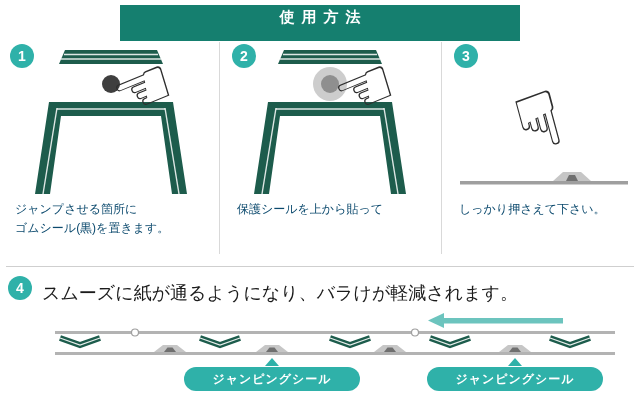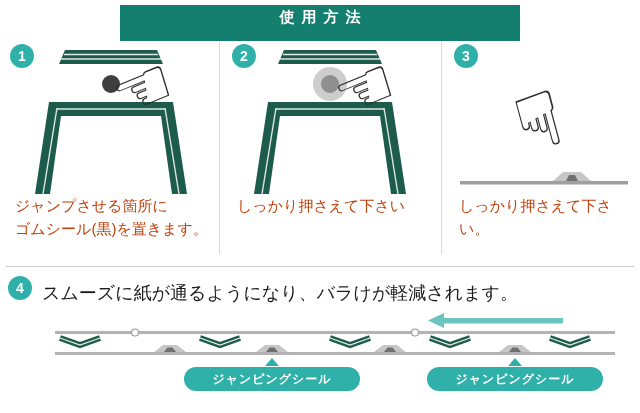--- a/index.html
+++ b/index.html
@@ -20,21 +20,21 @@
             background:#2fb1a9;color:#fff;font-size:14px;font-weight:bold;
             text-align:center;line-height:24px;z-index:2}
 
   .illust{position:relative;width:100%;height:160px;padding-top:8px;text-align:center}
   .illust svg{display:inline-block}
 
   .hand{position:absolute;color:#2e2e2e;line-height:1;user-select:none;z-index:3}
   .hand-left{font-size:68px;transform:rotate(-22deg);left:104px;top:16px}
   .hand-down{font-size:76px;transform:rotate(-15deg);left:64px;top:46px}
 
-  .caption{position:absolute;left:7px;top:156px;font-size:15px;line-height:1.55;color:#c2410c}
+  .caption{position:absolute;left:7px;top:162px;font-size:12px;line-height:1.55;color:#0c4a6e}
 
   .vdiv{position:absolute;top:42px;width:1px;height:212px;background:#d9d9d9}
   .vdiv-1{left:219px}
   .vdiv-2{left:441px}
   .hdiv{position:absolute;left:6px;top:266px;width:628px;height:1px;background:#cfcfcf}
 
   .step4-row{position:absolute;left:8px;top:276px;width:624px;height:26px}
   .step4-row .step-num{left:0;top:0}
   .step4-caption{position:absolute;left:34px;top:5px;font-size:18px;color:#1b1b1b}
 
@@ -90,21 +90,21 @@
         <circle cx="80" cy="38" r="17" fill="#cdcdcd"></circle>
         <circle cx="80" cy="38" r="9" fill="#8f8f8f"></circle>
         <path d="M18,56 L142,56 L156,148 L141,148 L130,70 L30,70 L19,148 L4,148 Z" fill="#1d5c4c"></path>
         <line x1="26" y1="63" x2="134" y2="63" stroke="#fff" stroke-width="1.4" opacity=".85"></line>
         <line x1="26" y1="62" x2="12" y2="148" stroke="#fff" stroke-width="1.4" opacity=".85"></line>
         <line x1="134" y1="62" x2="148" y2="148" stroke="#fff" stroke-width="1.4" opacity=".85"></line>
       </svg>
       <span class="hand hand-left">☜</span>
     </div>
     <p class="caption">
-      <span>しっかり押さえて下さい</span><br>
+      <span>保護シールを上から貼って</span><br>
     </p>
   </section>
 
   <div class="vdiv vdiv-2"></div>
 
   <section class="panel panel-3">
     <span class="step-num">3</span>
     <div class="illust">
       <svg width="180" height="150" viewBox="0 0 180 150">
         <rect x="6" y="135" width="168" height="3.5" fill="#9f9f9f"></rect>

